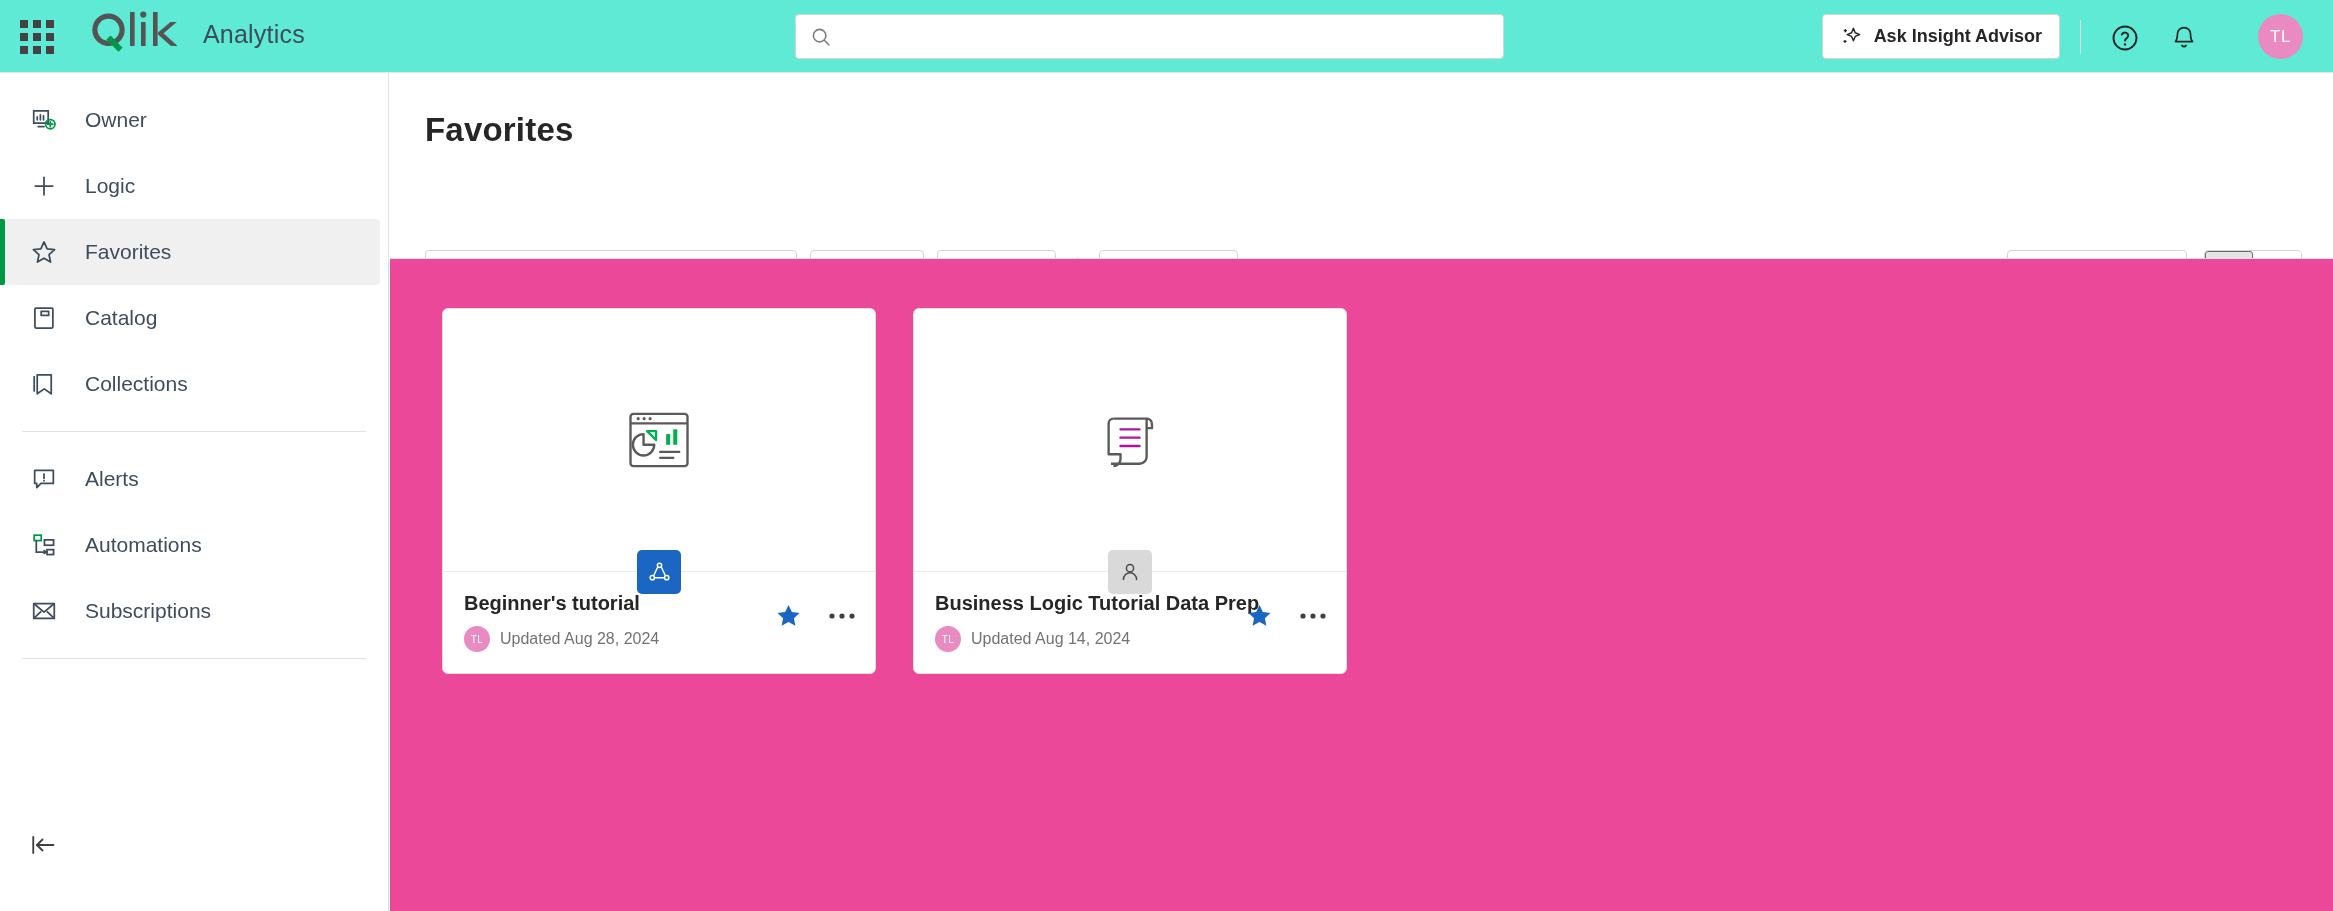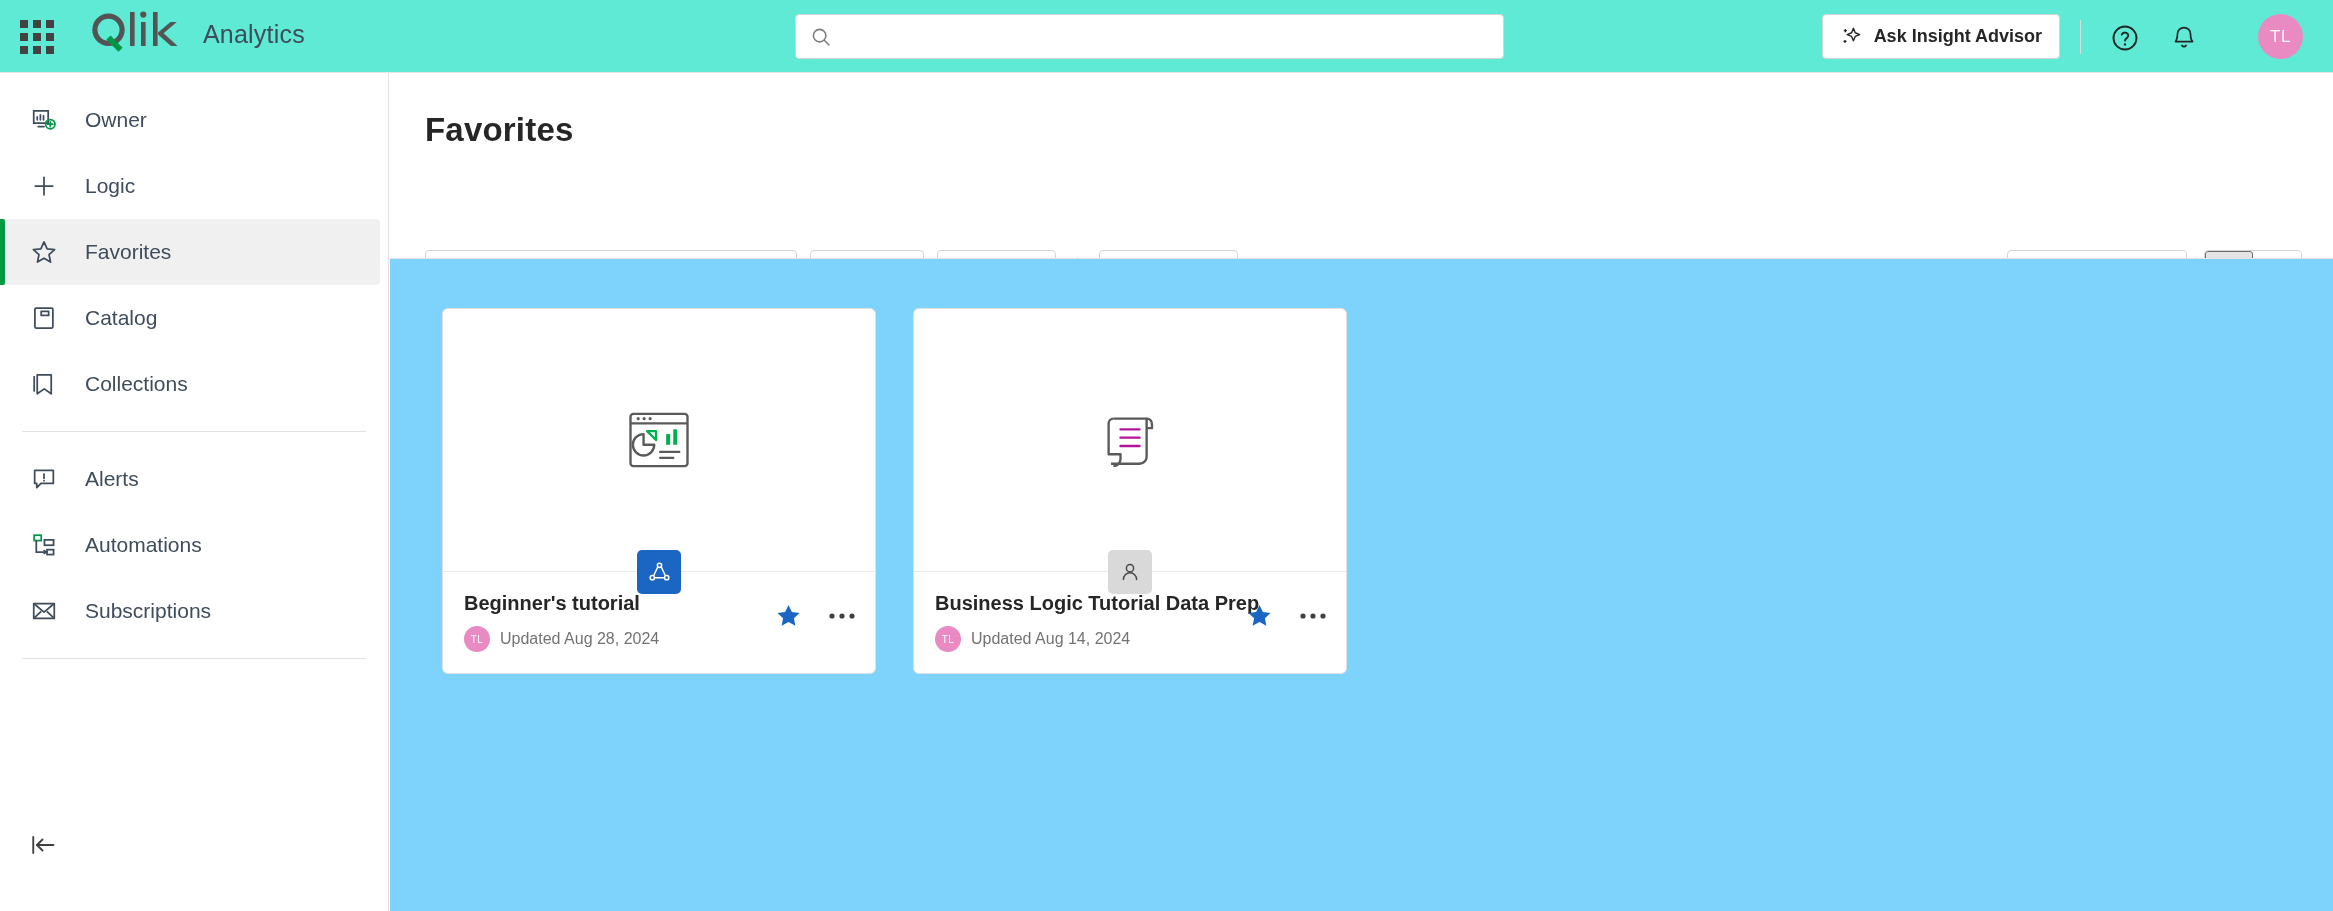--- a/index.html
+++ b/index.html
@@ -268,21 +268,21 @@
     width: 1943px;
     height: 1px;
     background: #e4e4e4;
   }
 
   .content {
     position: absolute;
     top: 259px; left: 390px;
     width: 1943px;
     height: 652px;
-    background: #7dd3fc;
+    background: #ec4899;
     padding-left: 46px;
   }
 
   
   .card-grid {
     position: absolute;
     left: 52px; top: 49px;
     display: flex;
     gap: 37px;
   }

